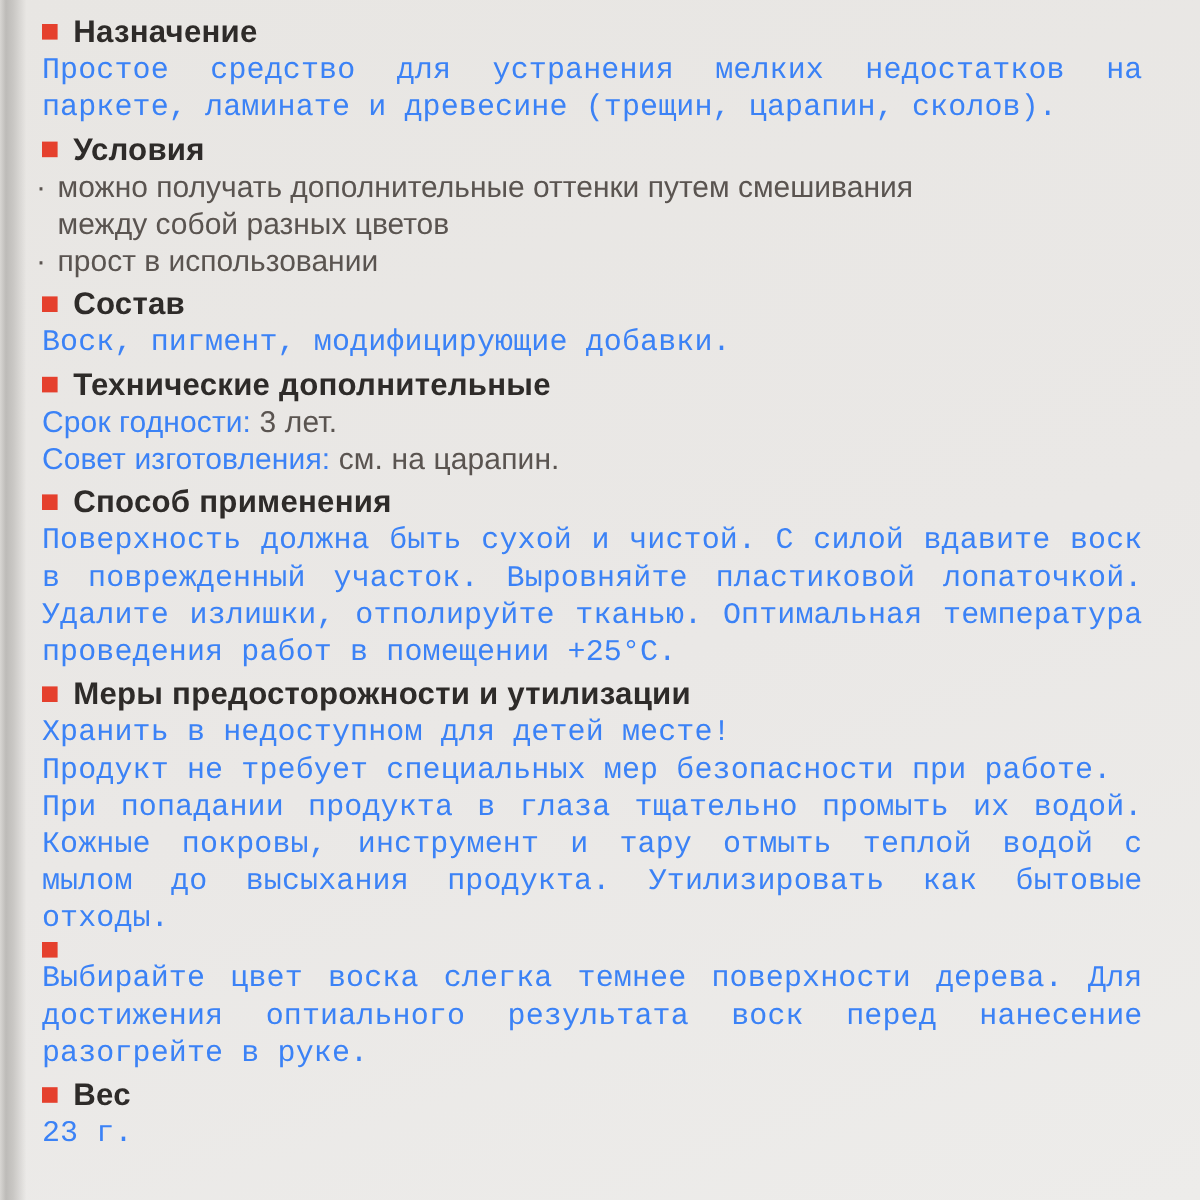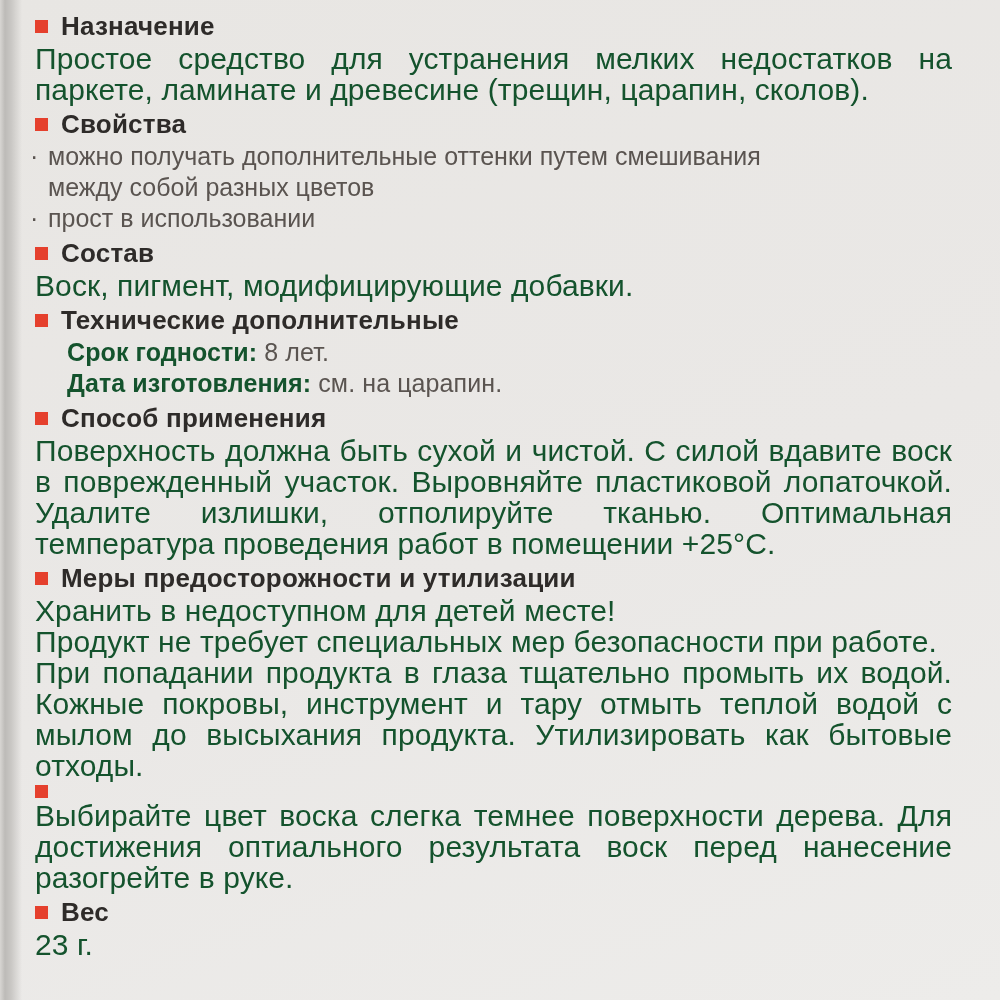--- a/index.html
+++ b/index.html
@@ -55,25 +55,26 @@
   }
 
   .section-title {
     font-size: 26px;
     font-weight: 700;
     color: #2e2b29;
     letter-spacing: 0.2px;
   }
 
   .para {
-    font-size: 30px;
+    font-size: 25px;
     line-height: 31px;
-    color: #14532d;
+    color: #3b82f6;
     text-align: justify;
     letter-spacing: 0.1px;
+    font-family: Liberation Mono, monospace;
   }
 
   .bullet-item {
     display: flex;
     font-size: 25px;
     line-height: 31px;
     color: #5a5450;
   }
 
   .dot {
@@ -86,44 +87,43 @@
 
   .spec-line {
     font-size: 25px;
     line-height: 31px;
     color: #5a5450;
     text-align: justify;
     letter-spacing: 0.1px;
   }
 
   .spec-label {
-    font-weight: 700;
-    color: #14532d;
-    margin-left: 32px;
+    font-weight: 400;
+    color: #3b82f6;
   }
 </style>
 </head>
 <body>
 
 <div class="edge-shadow"></div>
 
 <div class="label-sheet">
 
   <div class="section">
     <div class="section-header">
       <span class="bullet-square"></span>
       <span class="section-title">Назначение</span>
     </div>
     <p class="para">Простое средство для устранения мелких недостатков на паркете, ламинате и древесине (трещин, царапин, сколов).</p>
   </div>
 
   <div class="section">
     <div class="section-header">
       <span class="bullet-square"></span>
-      <span class="section-title">Свойства</span>
+      <span class="section-title">Условия</span>
     </div>
     <div class="bullet-item">
       <span class="dot">·</span>
       <span class="bullet-text">можно получать дополнительные оттенки путем смешивания
 между собой разных цветов</span>
     </div>
     <div class="bullet-item">
       <span class="dot">·</span>
       <span class="bullet-text">прост в использовании</span>
     </div>
@@ -135,22 +135,22 @@
       <span class="section-title">Состав</span>
     </div>
     <p class="para">Воск, пигмент, модифицирующие добавки.</p>
   </div>
 
   <div class="section">
     <div class="section-header">
       <span class="bullet-square"></span>
       <span class="section-title">Технические дополнительные</span>
     </div>
-    <p class="spec-line"><span class="spec-label">Срок годности:</span><span> 8 лет.</span></p>
-    <p class="spec-line"><span class="spec-label">Дата изготовления:</span><span> см. на царапин.</span></p>
+    <p class="spec-line"><span class="spec-label">Срок годности:</span><span> 3 лет.</span></p>
+    <p class="spec-line"><span class="spec-label">Совет изготовления:</span><span> см. на царапин.</span></p>
   </div>
 
   <div class="section">
     <div class="section-header">
       <span class="bullet-square"></span>
       <span class="section-title">Способ применения</span>
     </div>
     <p class="para">Поверхность должна быть сухой и чистой. С силой вдавите воск в поврежден­ный участок. Выровняйте пластиковой лопаточкой. Удалите излишки, отполируйте тканью. Оптимальная температура проведения работ в помеще­нии +25°С.</p>
   </div>
 

